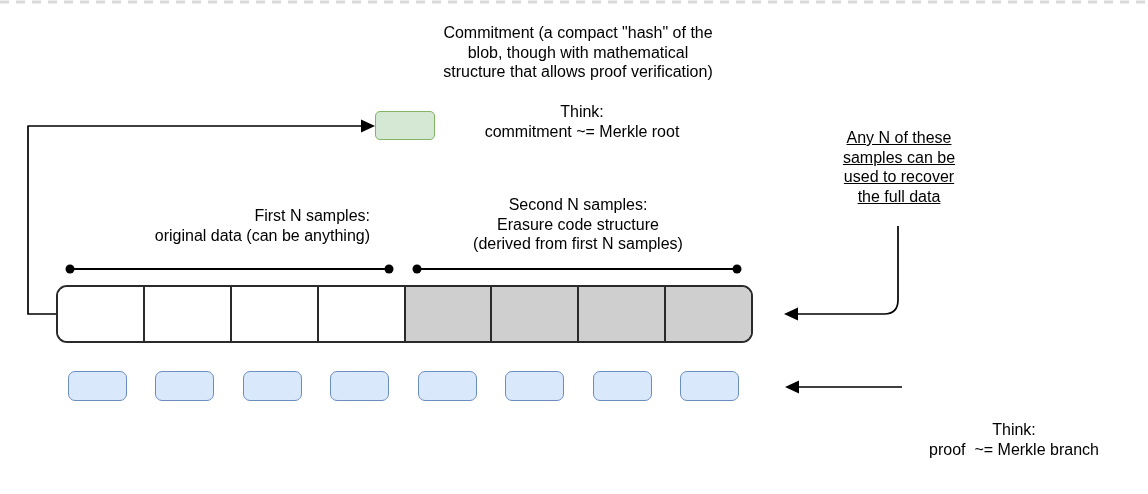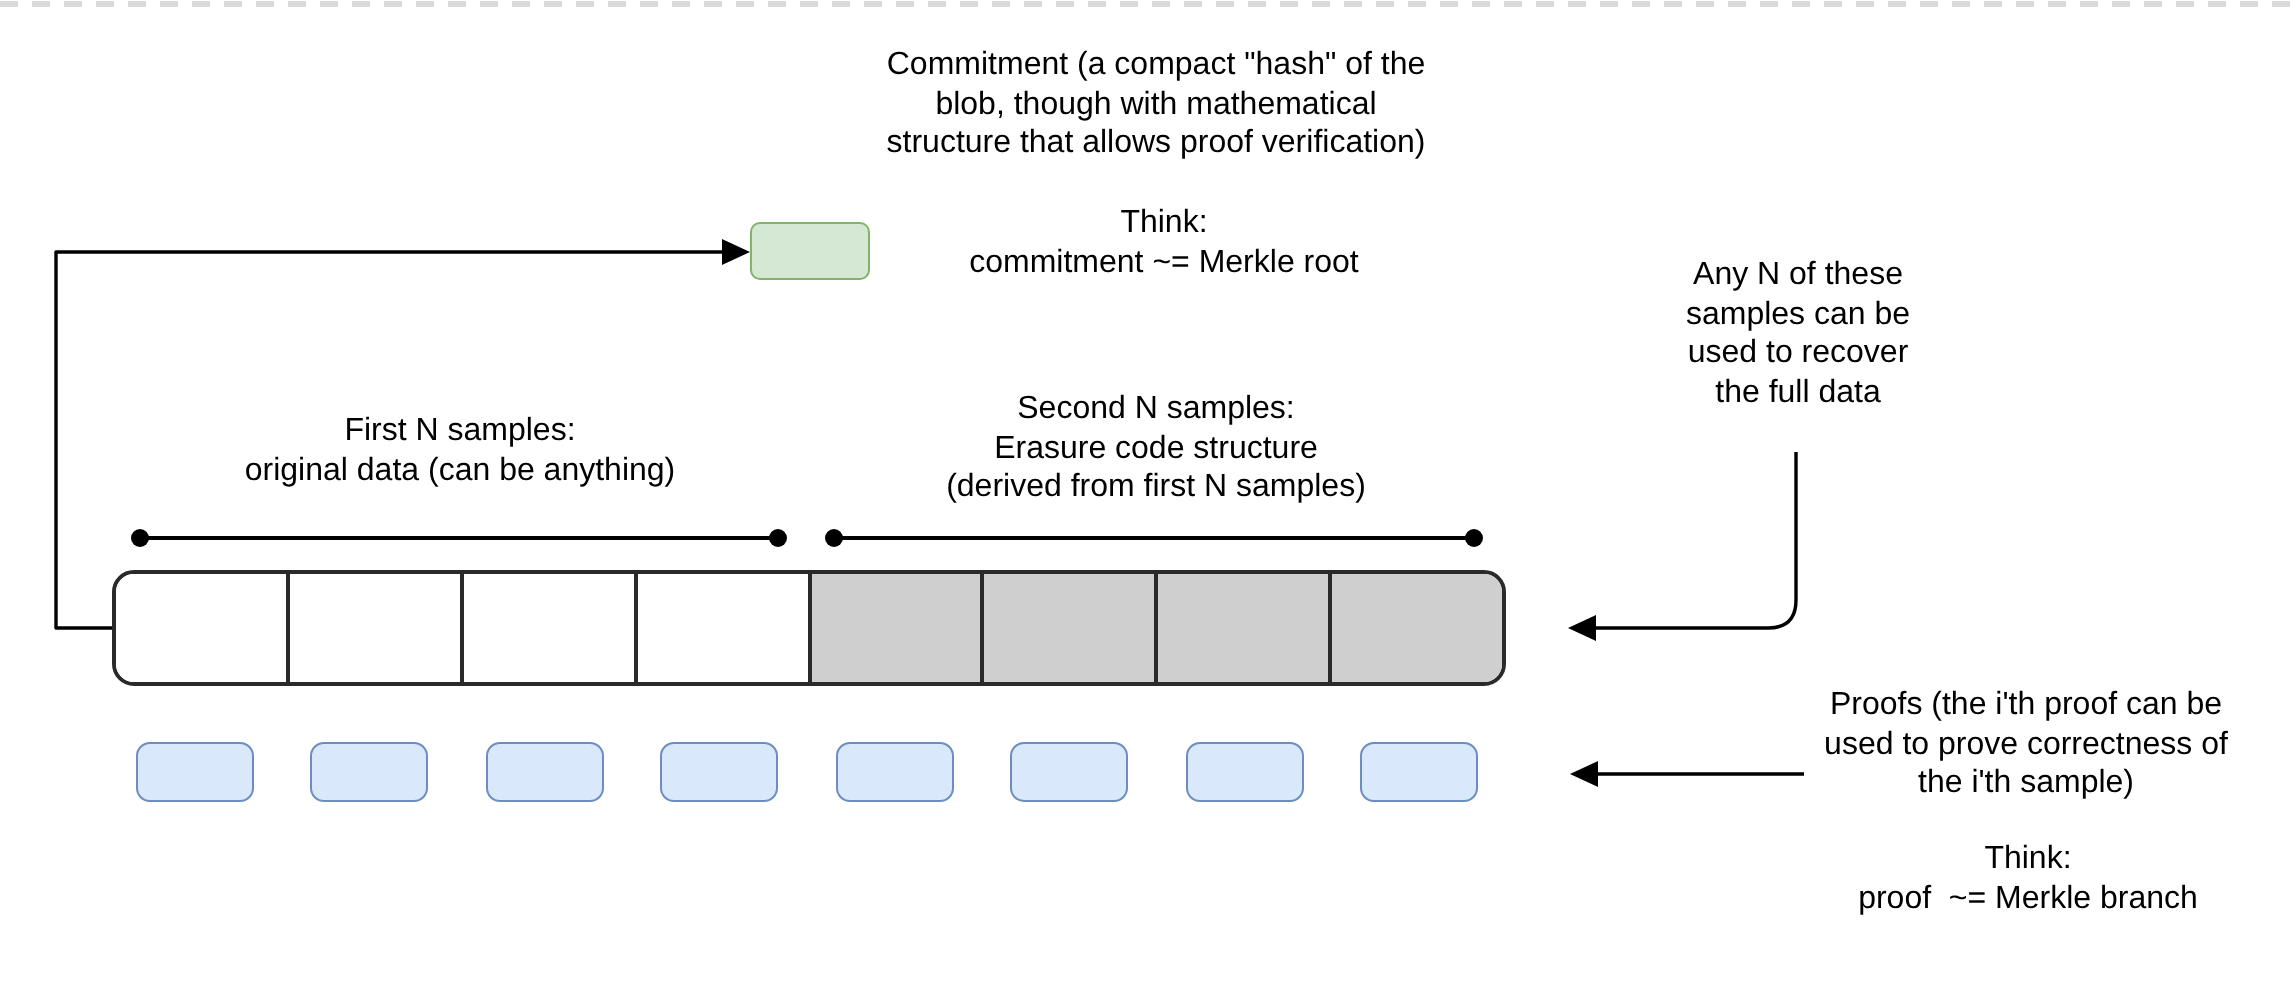--- a/index.html
+++ b/index.html
@@ -111,35 +111,32 @@
     </g>
   </svg>
 
   <div class="label" style="left:418px; top:23px;  width:320px;">Commitment (a compact "hash" of the
 blob, though with mathematical
 structure that allows proof verification)</div>
 
   <div class="label" style="left:422px; top:102px; width:320px;">Think:
 commitment ~= Merkle root</div>
 
-  <div class="label" style="left:819px; top:128px; width:160px;">Any N of these
+  <div class="label" style="left:819px; top:128px; width:160px;text-decoration:underline;">Any N of these
 samples can be
 used to recover
 the full data</div>
 
-  <div class="label" style="left:90px;  top:206px; width:280px;">First N samples:
+  <div class="label" style="left:90px;  top:206px; width:280px;text-align:right;">First N samples:
 original data (can be anything)</div>
 
   <div class="label" style="left:438px; top:195px; width:280px;">Second N samples:
 Erasure code structure
 (derived from first N samples)</div>
 
-  <div class="label" style="left:878px; top:343px; width:270px;">Proofs (the i'th proof can be
-used to prove correctness of
-the i'th sample)</div>
 
   <div class="label" style="left:879px; top:420px; width:270px;">Think:
 proof  ~= Merkle branch</div>
 
   <div class="commitment-box"></div>
 
   <div class="blob-bar">
       <div class="cell original"></div>
       <div class="cell original"></div>
       <div class="cell original"></div>

